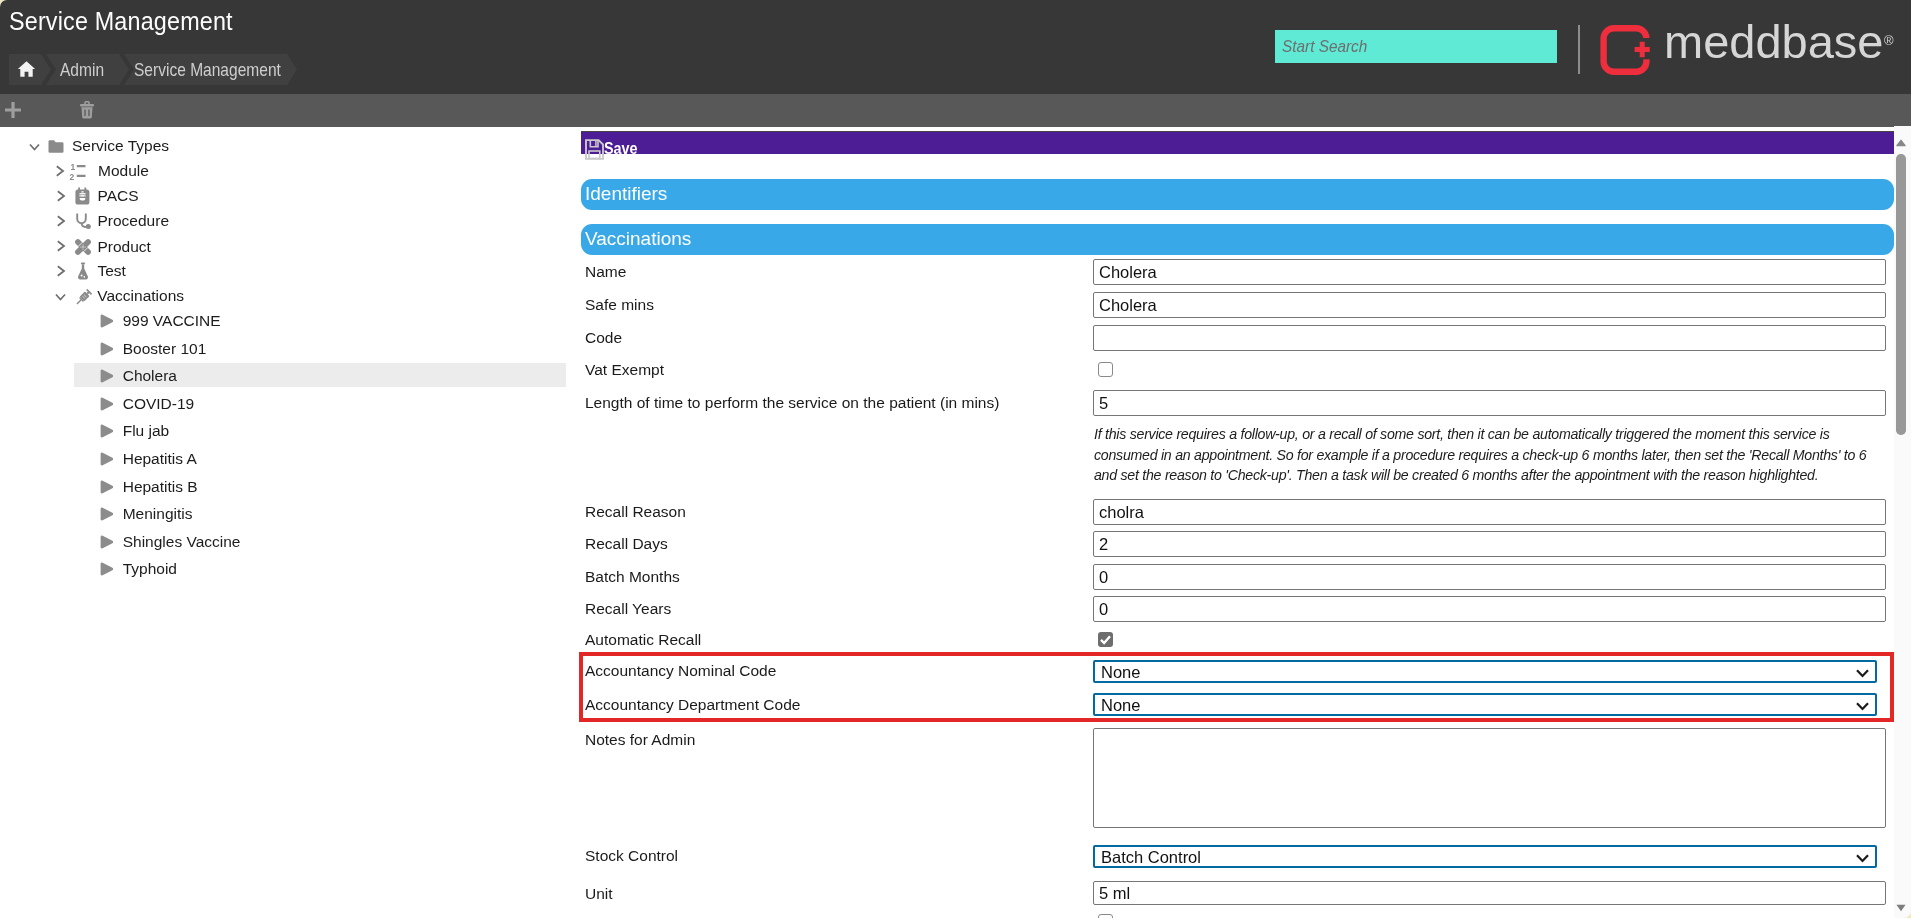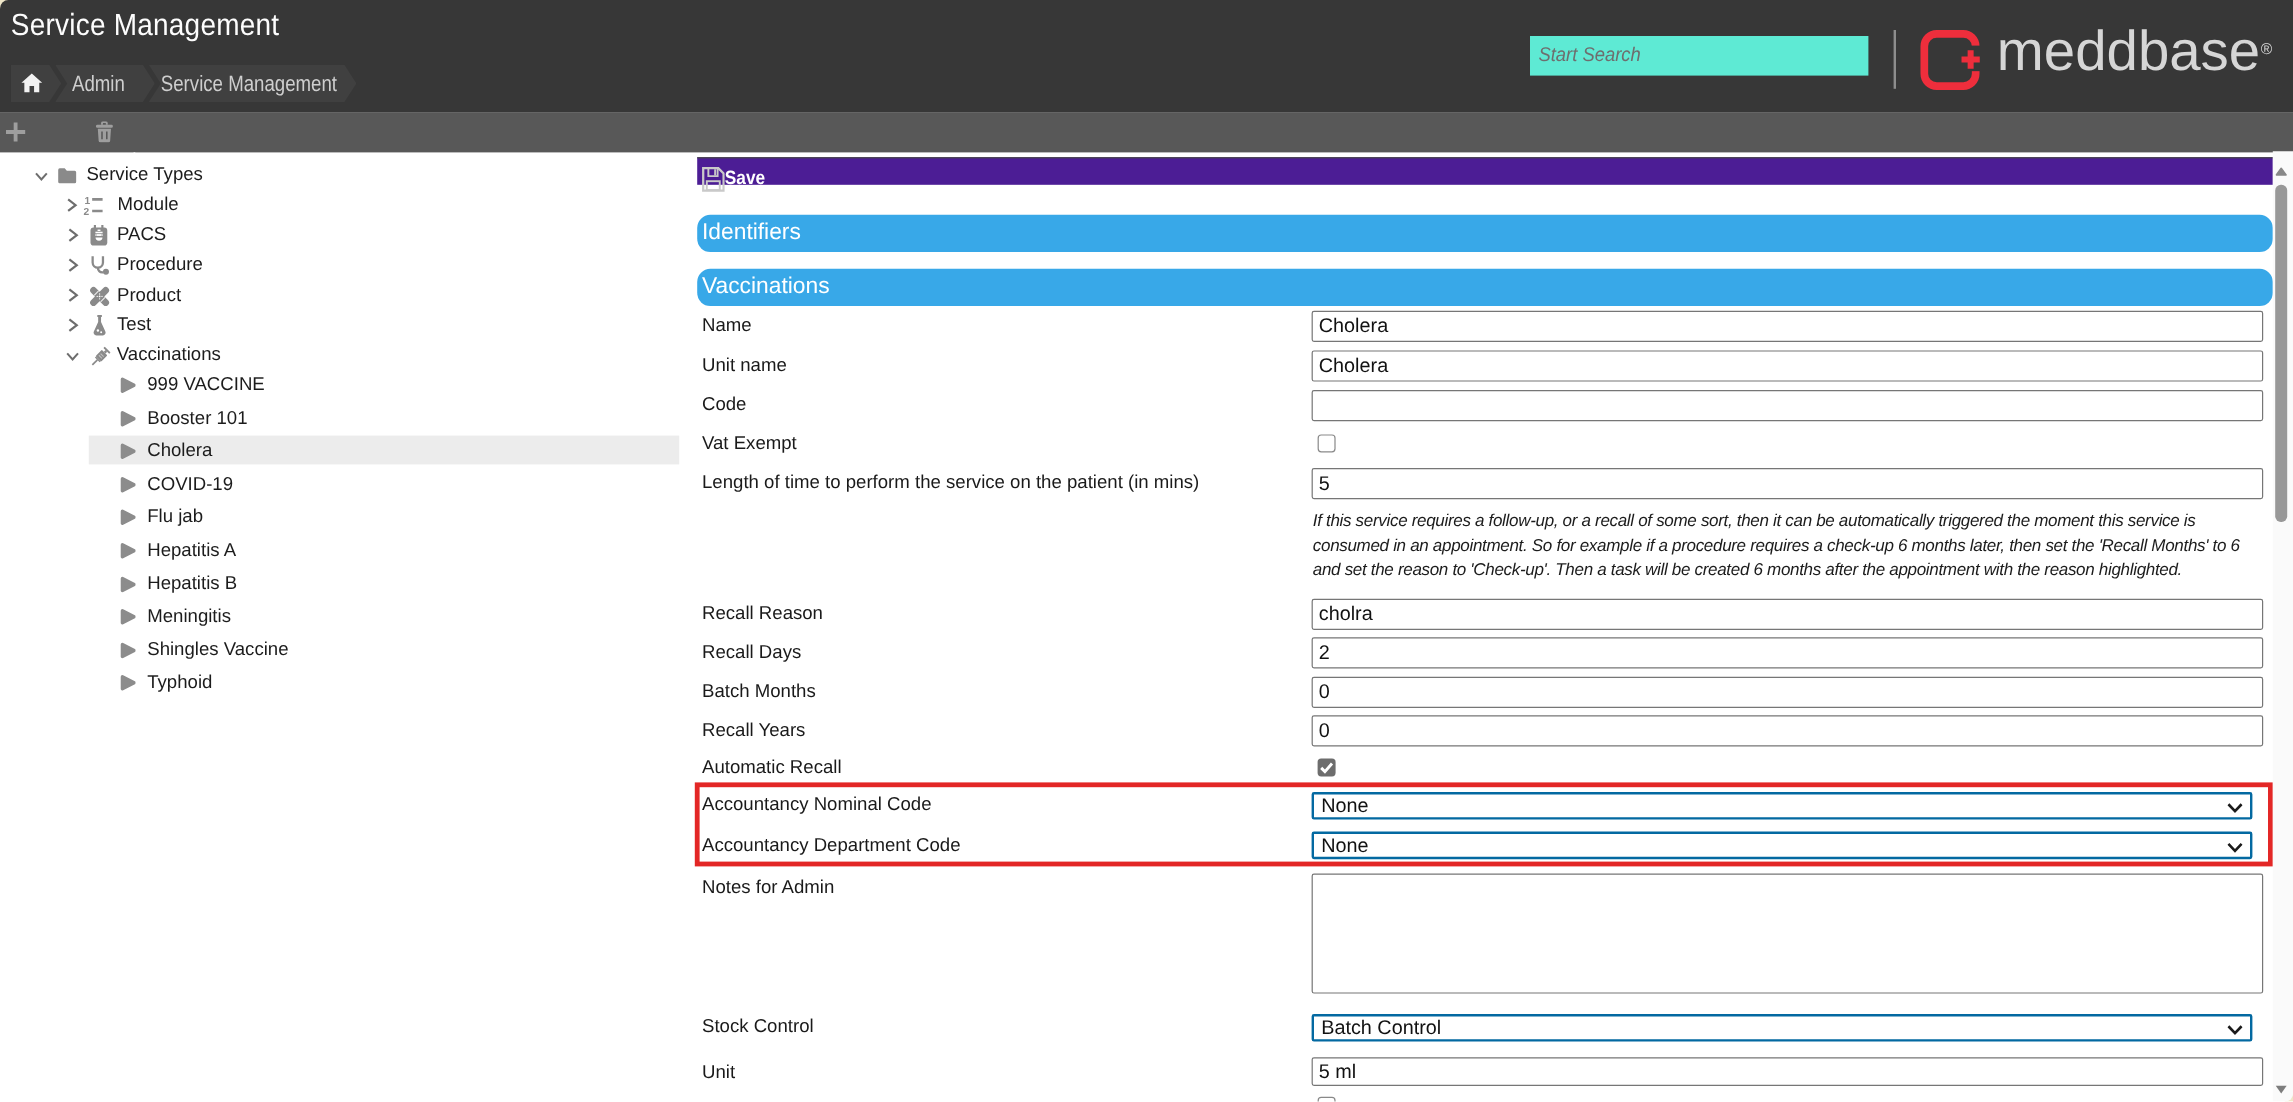--- a/index.html
+++ b/index.html
@@ -258,21 +258,21 @@
       <path d="M11.9 2 V7.2" stroke="#c9c9c9" stroke-width="1.5"></path>
       <rect x="5" y="12" width="10.8" height="7.4" fill="none" stroke="#c9c9c9" stroke-width="1.6"></rect>
     </svg>
     <span><i>Save</i></span>
   </div>
   <div class="bluebar" style="top:179px">Identifiers</div>
   <div class="bluebar" style="top:223.5px">Vaccinations</div>
   <div id="form">
     <div class="flabel" style="top:259px">Name</div>
     <div class="finput" style="top:259px">Cholera</div>
-    <div class="flabel" style="top:292px">Unit name</div>
+    <div class="flabel" style="top:292px">Safe mins</div>
     <div class="finput" style="top:292px">Cholera</div>
     <div class="flabel" style="top:325px">Code</div>
     <div class="finput" style="top:325px"></div>
     <div class="flabel" style="top:356.5px">Vat Exempt</div>
     <div class="cbox" style="top:362px"></div>
     <div class="flabel" style="top:390px">Length of time to perform the service on the patient (in mins)</div>
     <div class="finput" style="top:390px">5</div>
     <div id="helptext">If this service requires a follow-up, or a recall of some sort, then it can be automatically triggered the moment this service is<br>consumed in an appointment. So for example if a procedure requires a check-up 6 months later, then set the 'Recall Months' to 6<br>and set the reason to 'Check-up'. Then a task will be created 6 months after the appointment with the reason highlighted.</div>
     <div class="flabel" style="top:499px">Recall Reason</div>
     <div class="finput" style="top:499px">cholra</div>

